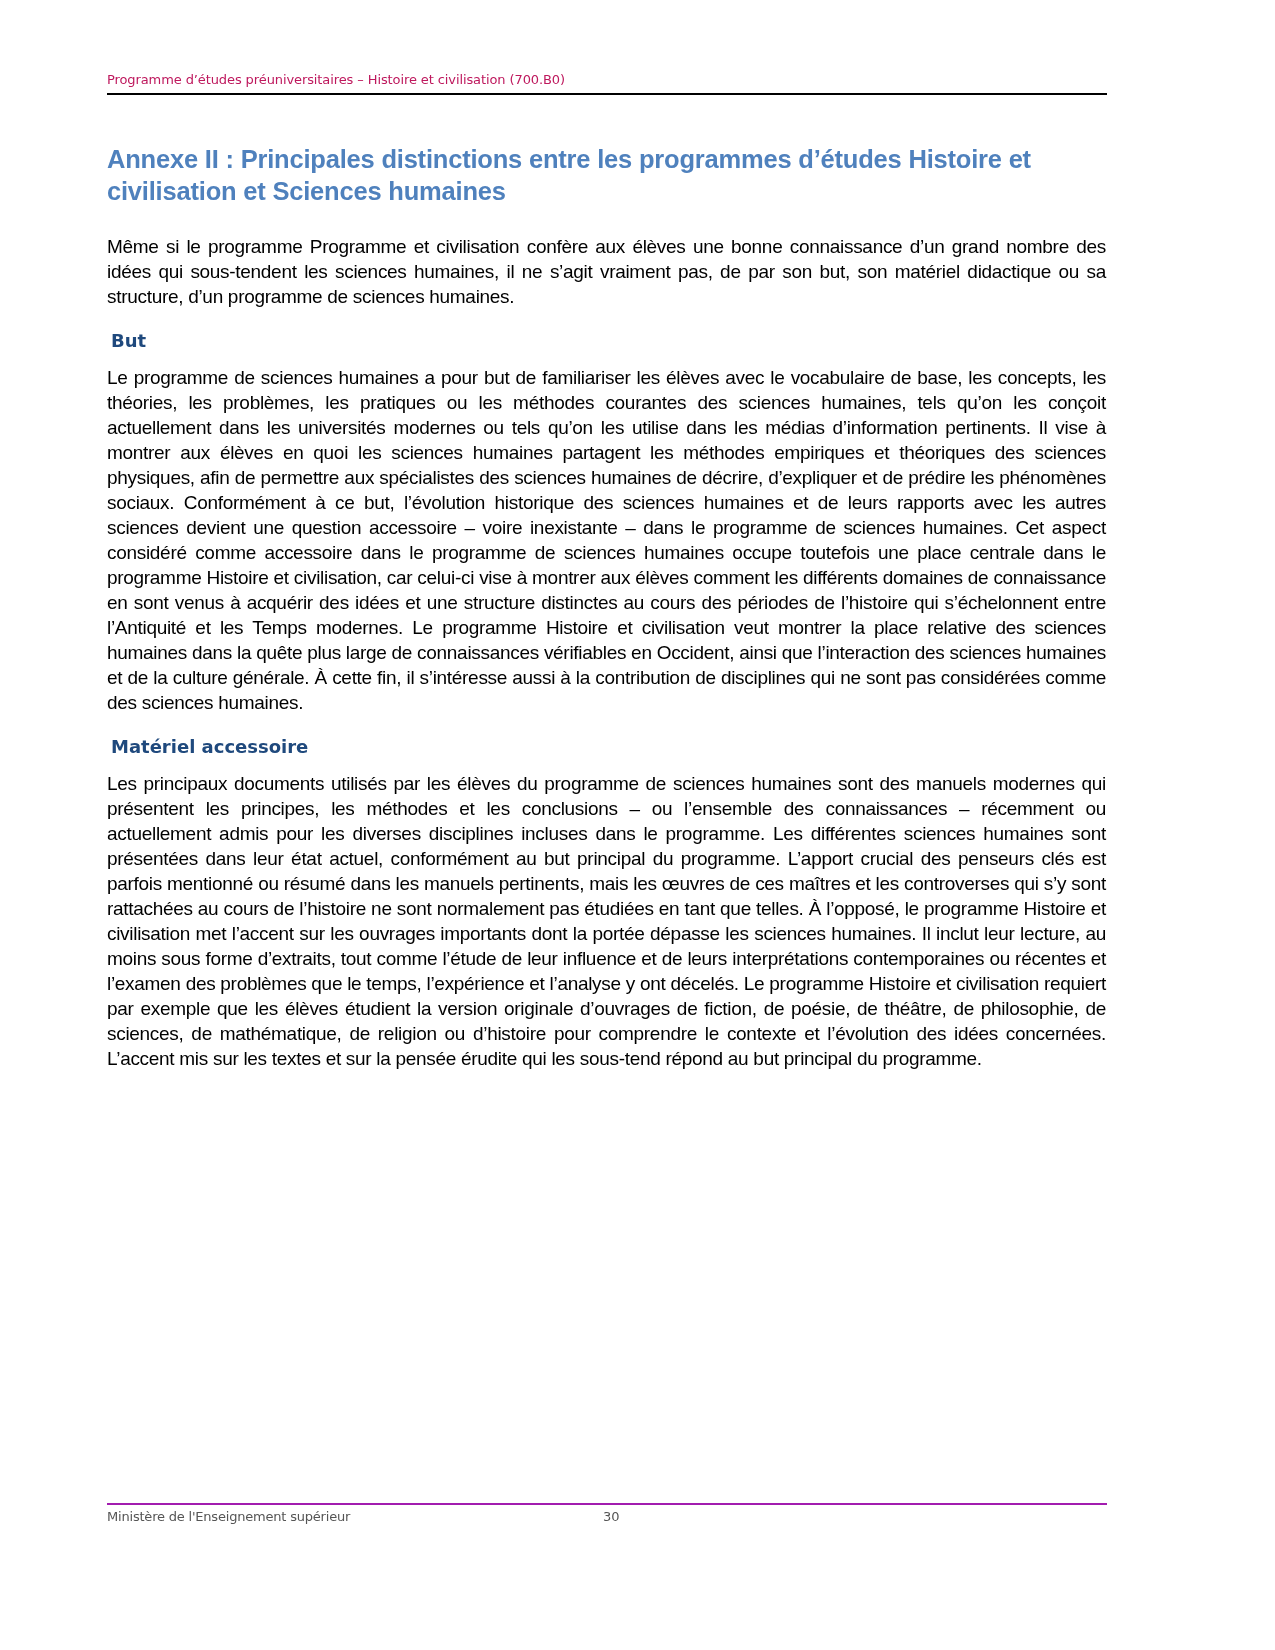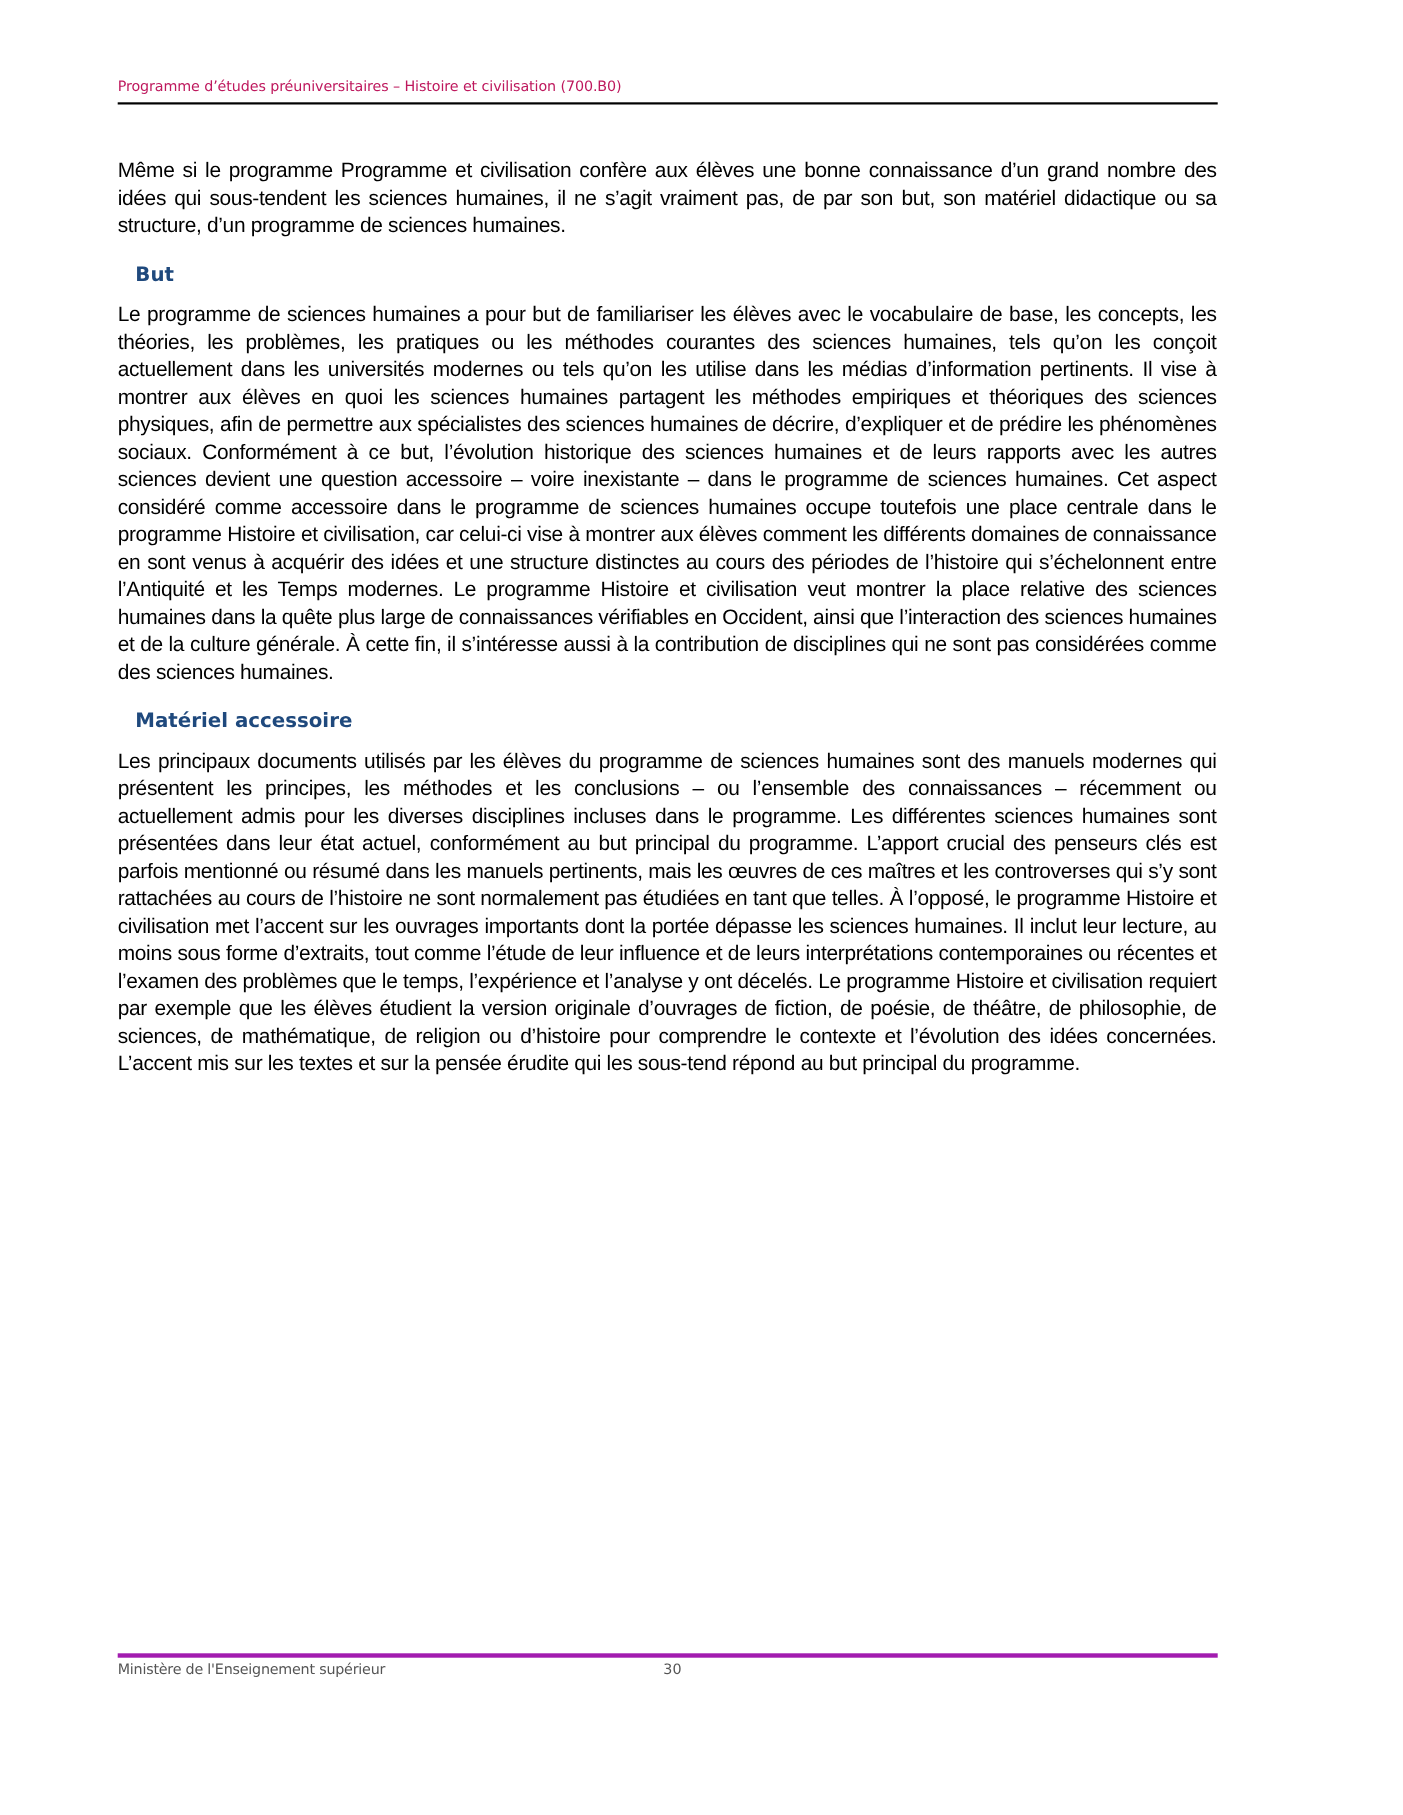--- a/index.html
+++ b/index.html
@@ -50,28 +50,28 @@
       text-align: justify;
       margin: 0;
       letter-spacing: -0.3px;
     }
     .section-heading {
       font-family: "DejaVu Sans", sans-serif;
       font-weight: bold;
       font-size: 18px;
       line-height: 24px;
       color: #1f497d;
-      margin: 20px 0 12px 16px;
+      margin: 20px 0 12px 4px;
     }
     .page-footer {
       position: absolute;
       left: 107px;
       top: 1503px;
       width: 1000px;
-      border-top: 4px solid #a21caf;
+      border-top: 2px solid #a21caf;
       height: 30px;
     }
     .footer-left {
       position: absolute;
       left: 0;
       top: 4px;
       font-family: "DejaVu Sans", sans-serif;
       font-size: 13px;
       color: #555555;
       letter-spacing: -0.2px;
@@ -86,20 +86,21 @@
     }
   </style>
 </head>
 <body>
 
 <div class="page-header">
   <div class="page-header-text">Programme d’études préuniversitaires – Histoire et civilisation (700.B0)</div>
 </div>
 
 <div class="content">
+  <h1 class="doc-title">Annexe II : Principales distinctions entre les programmes d’études Histoire et civilisation et Sciences humaines</h1>
 
   <p class="para">Même si le programme Programme et civilisation confère aux élèves une bonne connaissance d’un grand nombre des idées qui sous-tendent les sciences humaines, il ne s’agit vraiment pas, de par son but, son matériel didactique ou sa structure, d’un programme de sciences humaines.</p>
 
   <section>
     <h2 class="section-heading">But</h2>
     <p class="para">Le programme de sciences humaines a pour but de familiariser les élèves avec le vocabulaire de base, les concepts, les théories, les problèmes, les pratiques ou les méthodes courantes des sciences humaines, tels qu’on les conçoit actuellement dans les universités modernes ou tels qu’on les utilise dans les médias d’information pertinents. Il vise à montrer aux élèves en quoi les sciences humaines partagent les méthodes empiriques et théoriques des sciences physiques, afin de permettre aux spécialistes des sciences humaines de décrire, d’expliquer et de prédire les phénomènes sociaux. Conformément à ce but, l’évolution historique des sciences humaines et de leurs rapports avec les autres sciences devient une question accessoire – voire inexistante – dans le programme de sciences humaines. Cet aspect considéré comme accessoire dans le programme de sciences humaines occupe toutefois une place centrale dans le programme Histoire et civilisation, car celui-ci vise à montrer aux élèves comment les différents domaines de connaissance en sont venus à acquérir des idées et une structure distinctes au cours des périodes de l’histoire qui s’échelonnent entre l’Antiquité et les Temps modernes. Le programme Histoire et civilisation veut montrer la place relative des sciences humaines dans la quête plus large de connaissances vérifiables en Occident, ainsi que l’interaction des sciences humaines et de la culture générale. À cette fin, il s’intéresse aussi à la contribution de disciplines qui ne sont pas considérées comme des sciences humaines.</p>
   </section>
 
   <section>
     <h2 class="section-heading">Matériel accessoire</h2>

